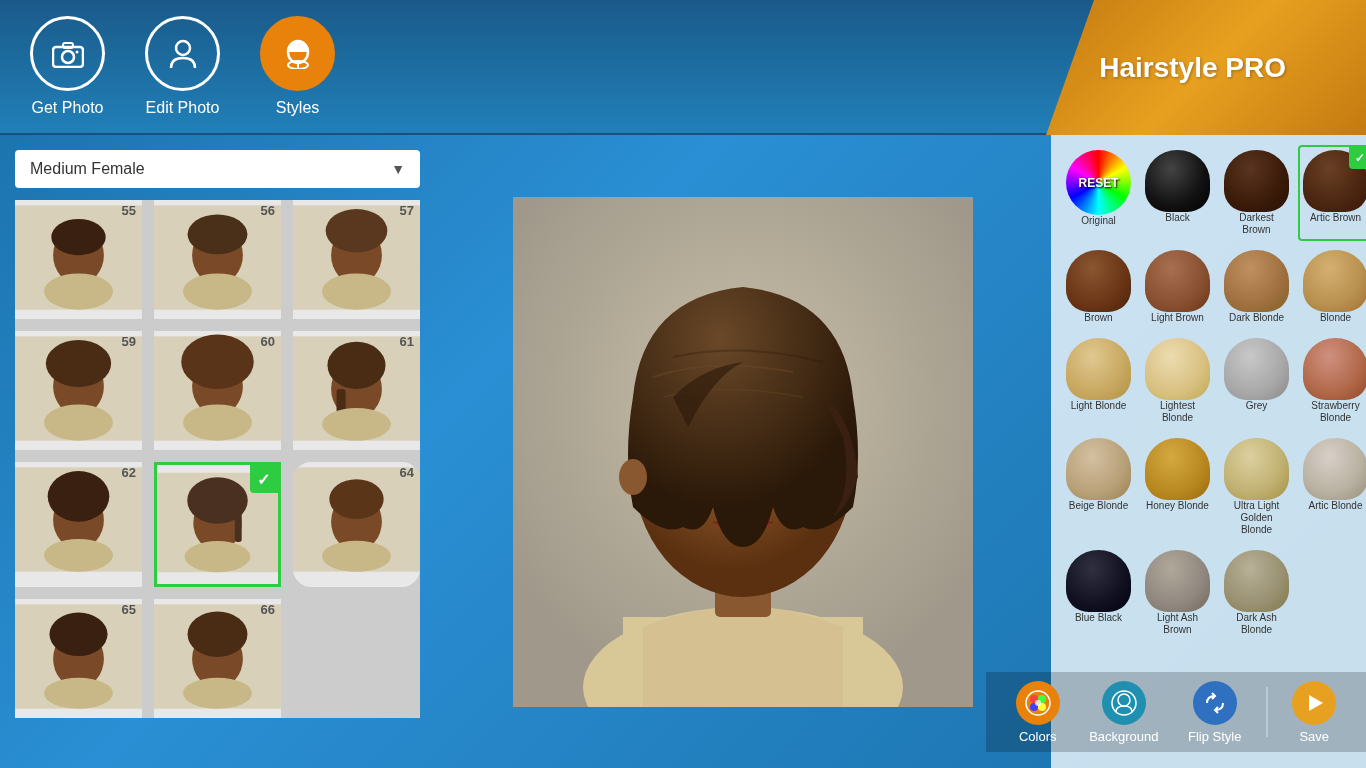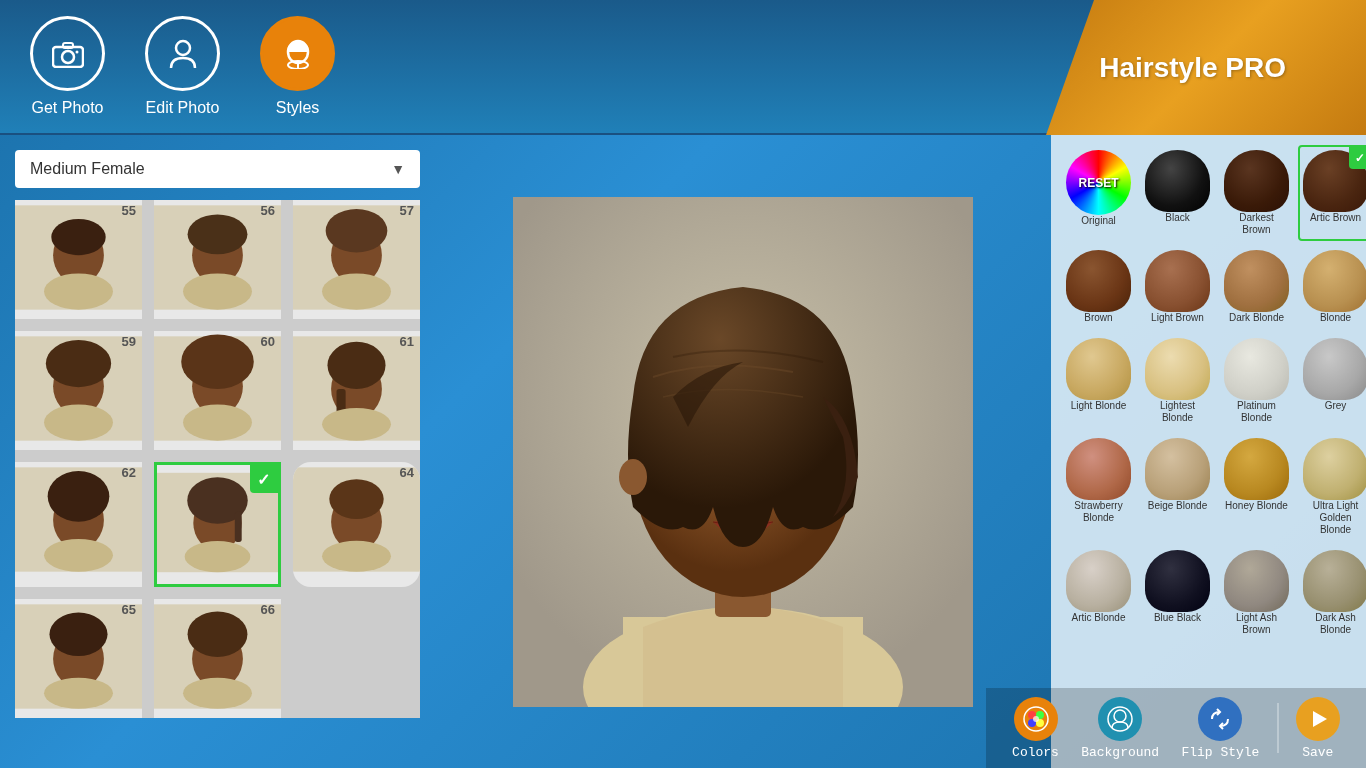--- a/index.html
+++ b/index.html
@@ -164,30 +164,29 @@
       border: 2px solid #2ecc40;
     }
     .color-swatch .swatch-label {
       font-size: 10px;
       color: #333;
       text-align: center;
       line-height: 1.2;
     }
     .bottom-bar {
       position: fixed;
-      bottom: 0;
+      bottom: 16px;
       right: 0;
       width: 380px;
       height: 80px;
       background: rgba(0,0,0,0.2);
       display: flex;
       align-items: center;
       justify-content: space-around;
       padding: 0 15px;
-      font-family: Liberation Mono, monospace;
     }
     .bottom-action {
       display: flex;
       flex-direction: column;
       align-items: center;
       cursor: pointer;
       color: white;
       padding: 5px 10px;
     }
     .bottom-icon {
@@ -537,24 +536,20 @@
 
       <div class="color-swatch">
         <div class="swatch-shape hc-light-blonde" style="border-radius: 50% 50% 35% 35%;"></div>
         <span class="swatch-label">Light Blonde</span>
       </div>
       <div class="color-swatch">
         <div class="swatch-shape hc-lightest-blonde" style="border-radius: 50% 50% 35% 35%;"></div>
         <span class="swatch-label">Lightest Blonde</span>
       </div>
       <div class="color-swatch">
-        <div class="swatch-shape hc-platinum" style="border-radius: 50% 50% 35% 35%;"></div>
-        <span class="swatch-label">Platinum Blonde</span>
-      </div>
-      <div class="color-swatch">
         <div class="swatch-shape hc-grey" style="border-radius: 50% 50% 35% 35%;"></div>
         <span class="swatch-label">Grey</span>
       </div>
 
       <div class="color-swatch">
         <div class="swatch-shape hc-strawberry" style="border-radius: 50% 50% 35% 35%;"></div>
         <span class="swatch-label">Strawberry Blonde</span>
       </div>
       <div class="color-swatch">
         <div class="swatch-shape hc-beige-blonde" style="border-radius: 50% 50% 35% 35%;"></div>

